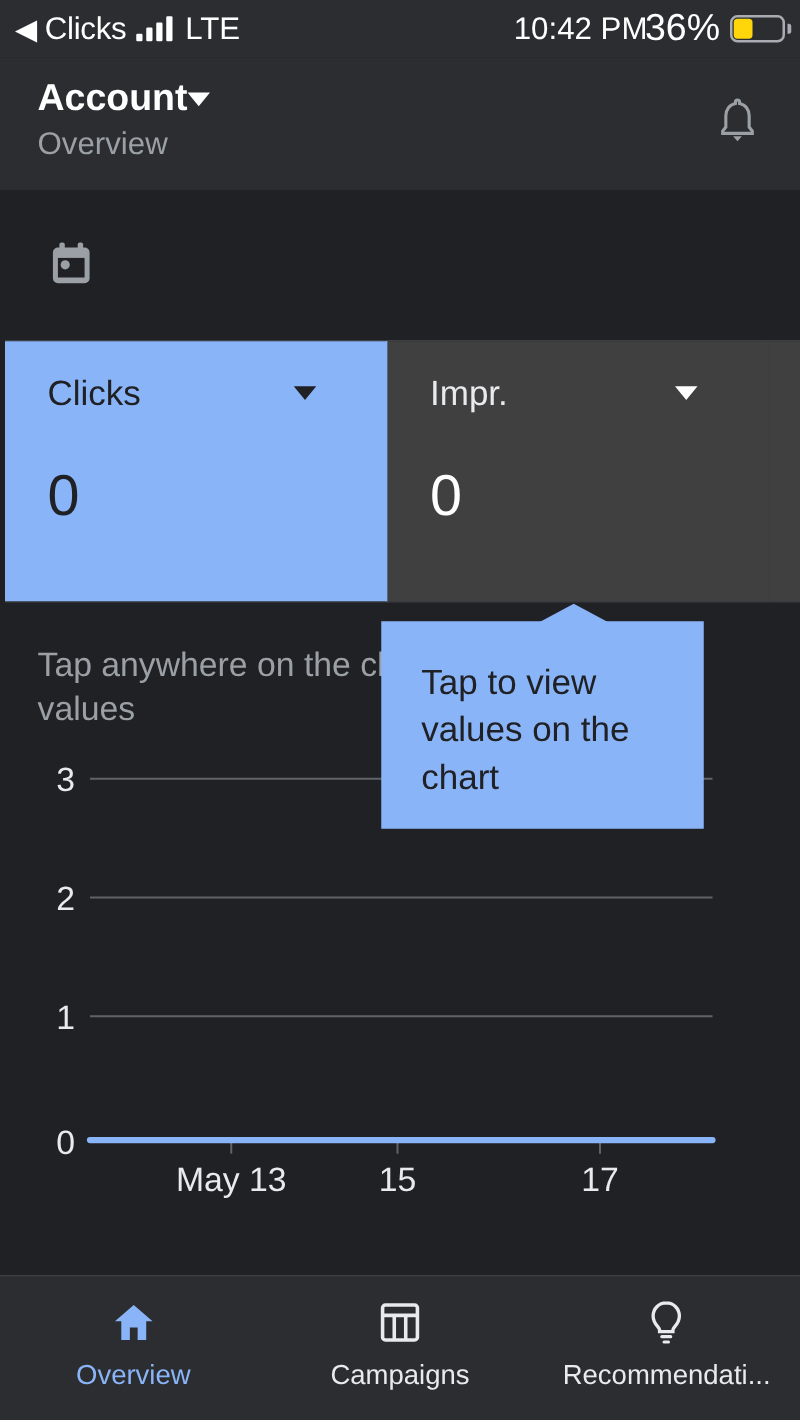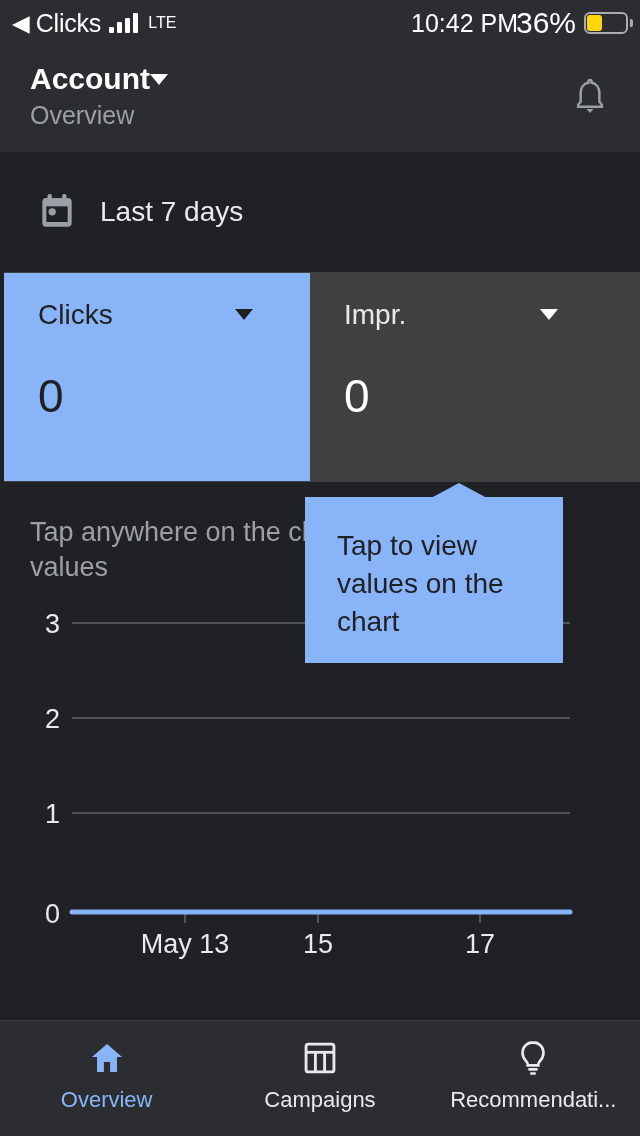--- a/index.html
+++ b/index.html
@@ -19,21 +19,21 @@
   }
   .sb-left{ position:absolute; left:12px; display:flex; align-items:center; gap:6px; }
   .sb-back-glyph{ font-size:23px; line-height:1; color:#fff; }
   .sb-carrier{ font-size:25px; letter-spacing:-0.2px; }
   .sb-bars{ display:flex; align-items:flex-end; gap:3px; height:20px; margin:0 4px 0 2px; }
   .sb-bars i{ display:block; width:5px; background:#ffffff; border-radius:1px; }
   .sb-bars i:nth-child(1){ height:6px; }
   .sb-bars i:nth-child(2){ height:11px; }
   .sb-bars i:nth-child(3){ height:15px; }
   .sb-bars i:nth-child(4){ height:20px; }
-  .sb-net{ font-size:16px; }
+  .sb-net{ font-size:25px; }
   .sb-time{ position:absolute; left:0; width:518px; text-align:right; font-size:25px; }
   .sb-right{ position:absolute; right:12px; display:flex; align-items:center; gap:8px; }
   .sb-batt-pct{ font-size:30px; }
   .battery{ position:relative; width:44px; height:22px; }
   .battery .shell{
     position:absolute; inset:0; border:2px solid #a9adb3; border-radius:6px;
   }
   .battery .fill{
     position:absolute; top:3px; left:3px; height:16px; width:15px;
     background:#ffd60a; border-radius:3px;
@@ -166,21 +166,20 @@
   <div class="daterow">
     <span class="cal-icon">
       <svg width="40" height="40" viewBox="0 0 24 24">
         <rect x="3.2" y="3.6" width="17.6" height="17.2" rx="2.4" fill="#9aa0a6"></rect>
         <rect x="6.3" y="1.2" width="2.6" height="4" rx="1" fill="#9aa0a6"></rect>
         <rect x="15.1" y="1.2" width="2.6" height="4" rx="1" fill="#9aa0a6"></rect>
         <rect x="5.6" y="8.6" width="12.8" height="9.4" fill="#202124"></rect>
         <circle cx="9.1" cy="11.9" r="2.2" fill="#9aa0a6"></circle>
       </svg>
     </span>
-    <span class="date-label">Last 7 days</span>
   </div>
 
   <div class="cards">
     <div class="card w1 active">
       <div class="card-head">
         <span class="card-title">Clicks</span>
       </div>
       <span class="caret caret-dark card-caret"></span>
       <div class="card-value">0</div>
     </div>

